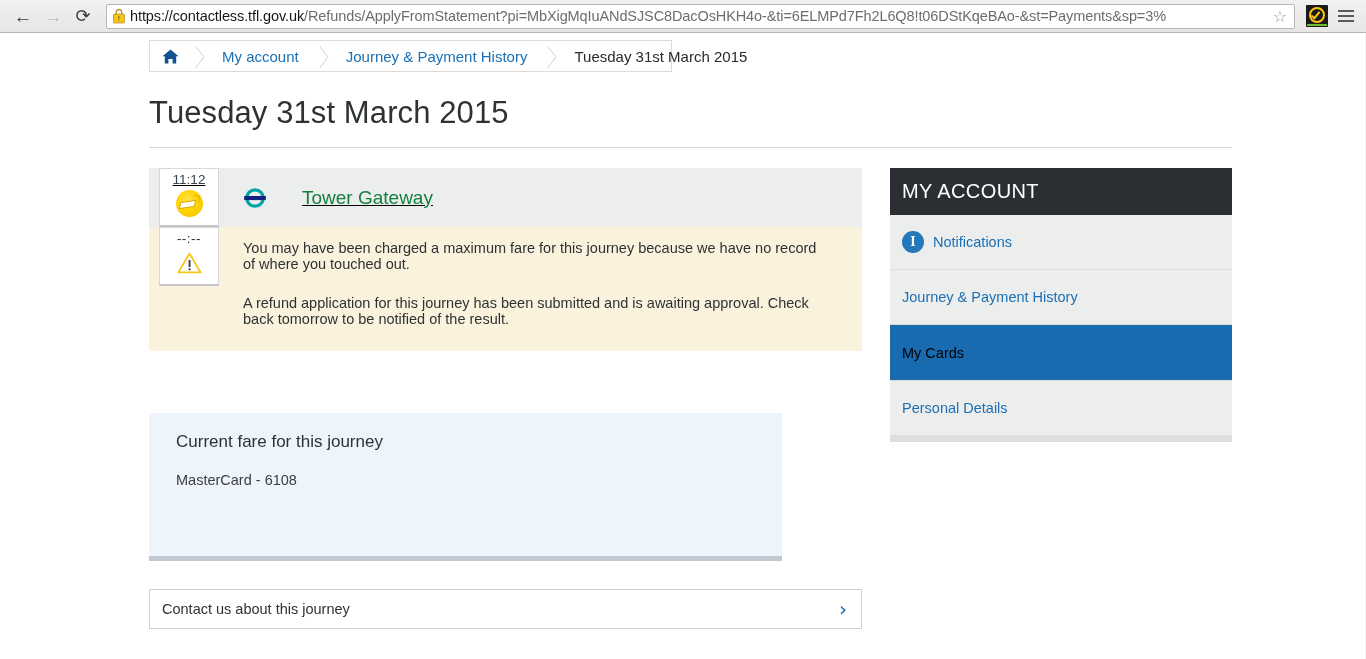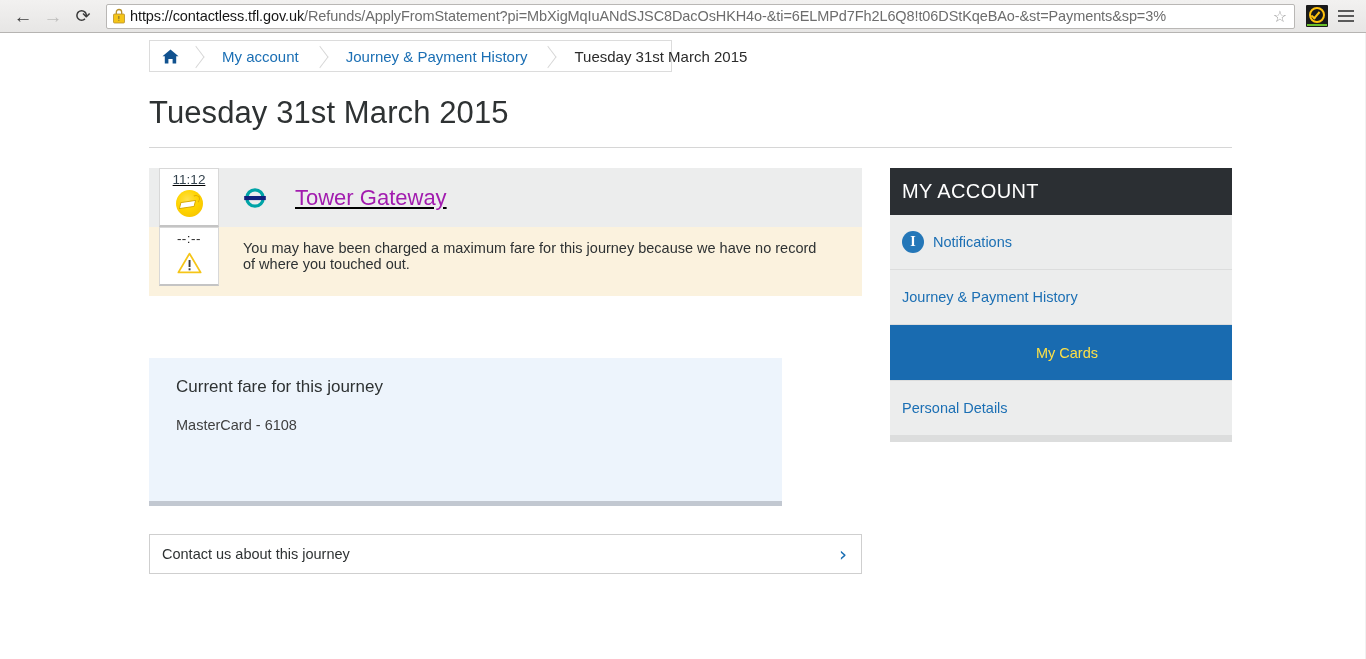--- a/index.html
+++ b/index.html
@@ -249,22 +249,22 @@
     background: #1d1d1d;
     margin-bottom: 9px;
   }
 
   .jstation {
     display: flex; align-items: center;
     padding-left: 24px;
   }
   .roundel { width: 24px; height: 24px; flex: 0 0 auto; }
   .station-name {
-    font-size: 22px; color: #a21caf;
-    margin-left: 28px;
+    font-size: 19px; color: #15803d;
+    margin-left: 35px;
   }
 
   .warn-body {
     padding: 13px 20px 24px 24px;
     font-size: 14.5px;
     line-height: 16px;
     color: #2e3233;
     max-width: 620px;
   }
   .warn-body p + p { margin-top: 23px; }
@@ -325,23 +325,22 @@
     height: 55px;
     display: flex; align-items: center;
     padding-left: 12px;
     font-size: 14.5px;
     color: #1b6fb4;
     border-bottom: 1px solid #dcdddd;
     position: relative;
   }
   .side-item:last-child { border-bottom: none; }
   .side-item.active {
-    background: #196bb0; color: #fde047;
+    background: #196bb0; color: #000000;
     border-bottom: none;
-    justify-content: center;
   }
   .side-item.active + .side-item { border-top: 1px solid #dcdddd; }
   .notif-icon {
     width: 22px; height: 22px; border-radius: 50%;
     background: #2477b8;
     color: #ffffff; font-size: 14px; font-weight: bold;
     display: flex; align-items: center; justify-content: center;
     margin-right: 9px; flex: 0 0 auto;
     font-family: "Liberation Serif", serif;
   }
@@ -439,20 +438,21 @@
               <div class="warn-icon">
                 <svg width="25" height="22" viewBox="0 0 25 22">
                   <path d="M12.5 1.6 L23.6 20.4 H1.4 Z" fill="#ffffff" stroke="#f5c518" stroke-width="1.8" stroke-linejoin="round"></path>
                   <rect x="11.6" y="8" width="1.9" height="7" fill="#3a3a3a"></rect>
                   <rect x="11.6" y="16.3" width="1.9" height="2" fill="#3a3a3a"></rect>
                 </svg>
               </div>
             </div>
             <div class="warn-body">
               <p>You may have been charged a maximum fare for this journey because we have no record of where you touched out.</p>
+              <p>A refund application for this journey has been submitted and is awaiting approval. Check back tomorrow to be notified of the result.</p>
             </div>
           </div>
 
         </div>
 
         <div class="fare-panel">
           <div class="fare-title">Current fare for this journey</div>
           <div class="fare-card">MasterCard - 6108</div>
         </div>
 

